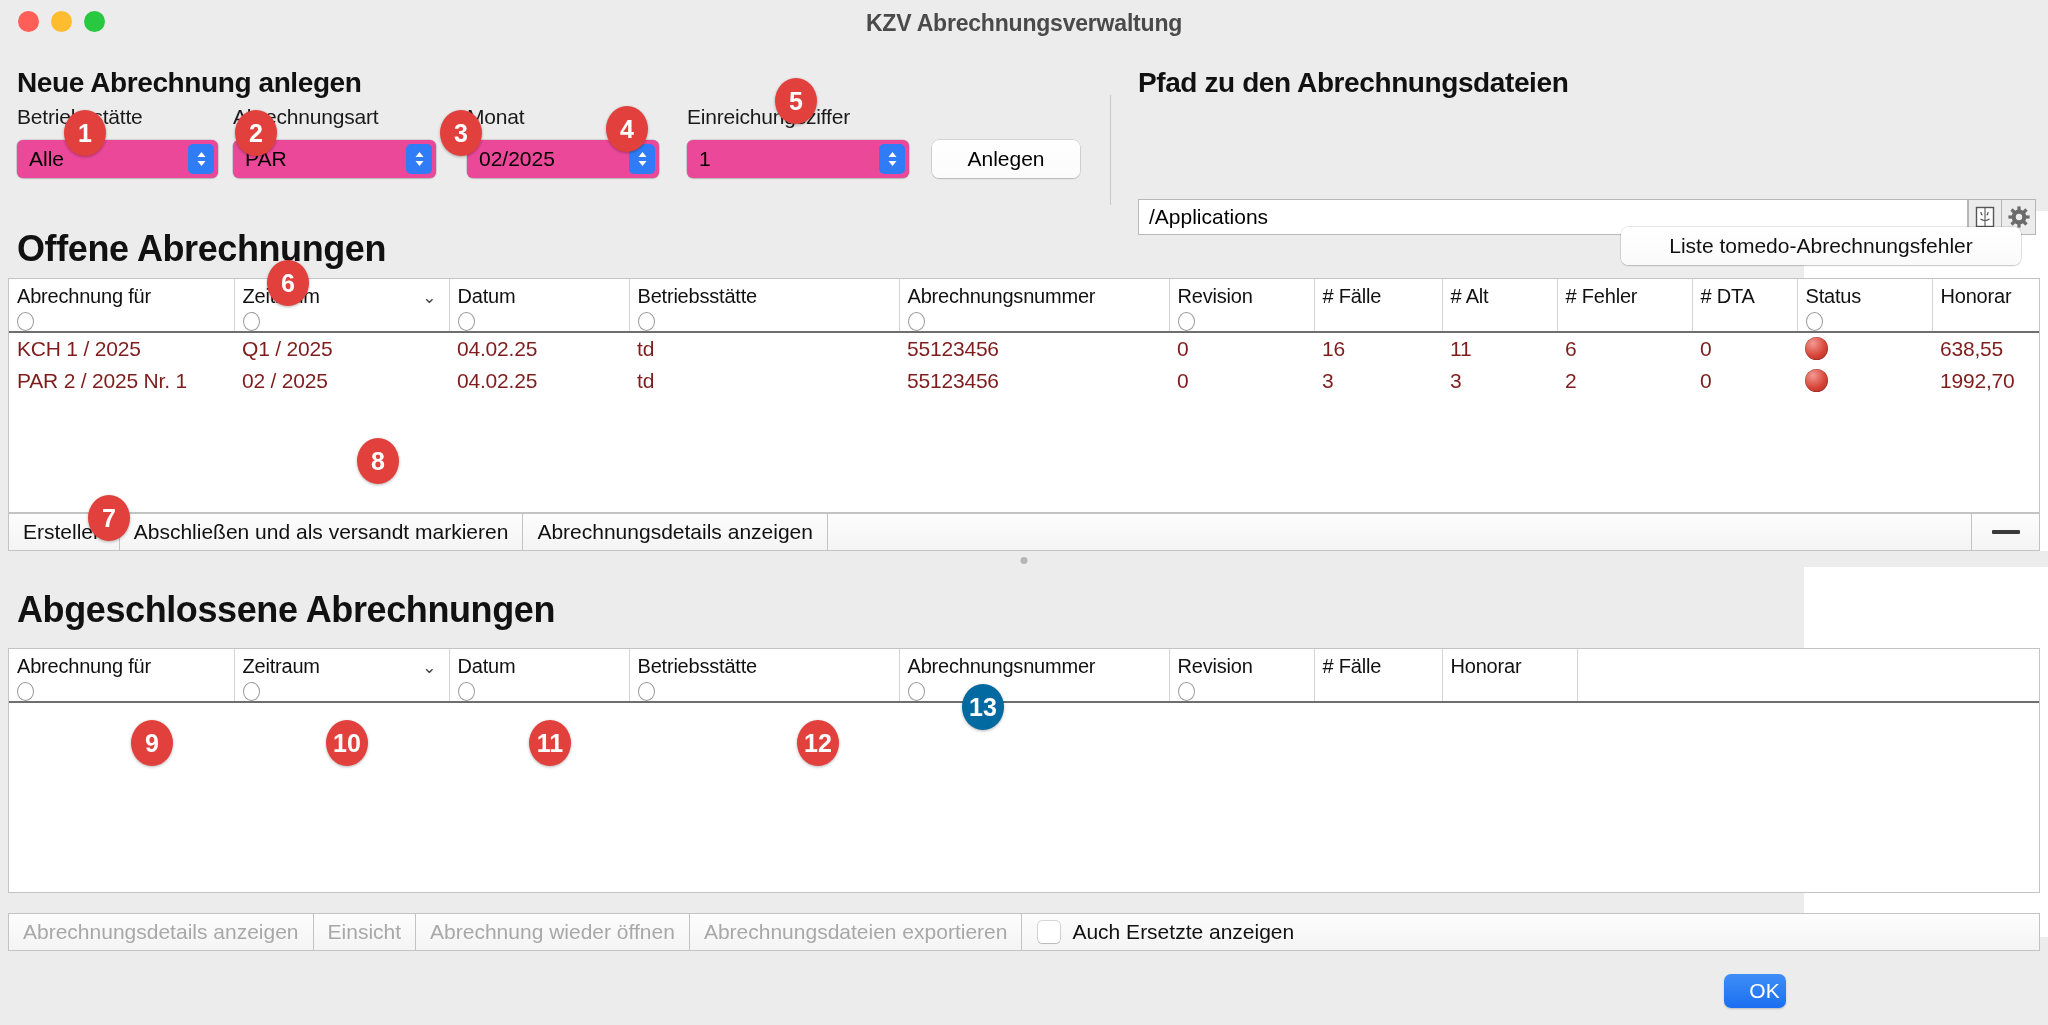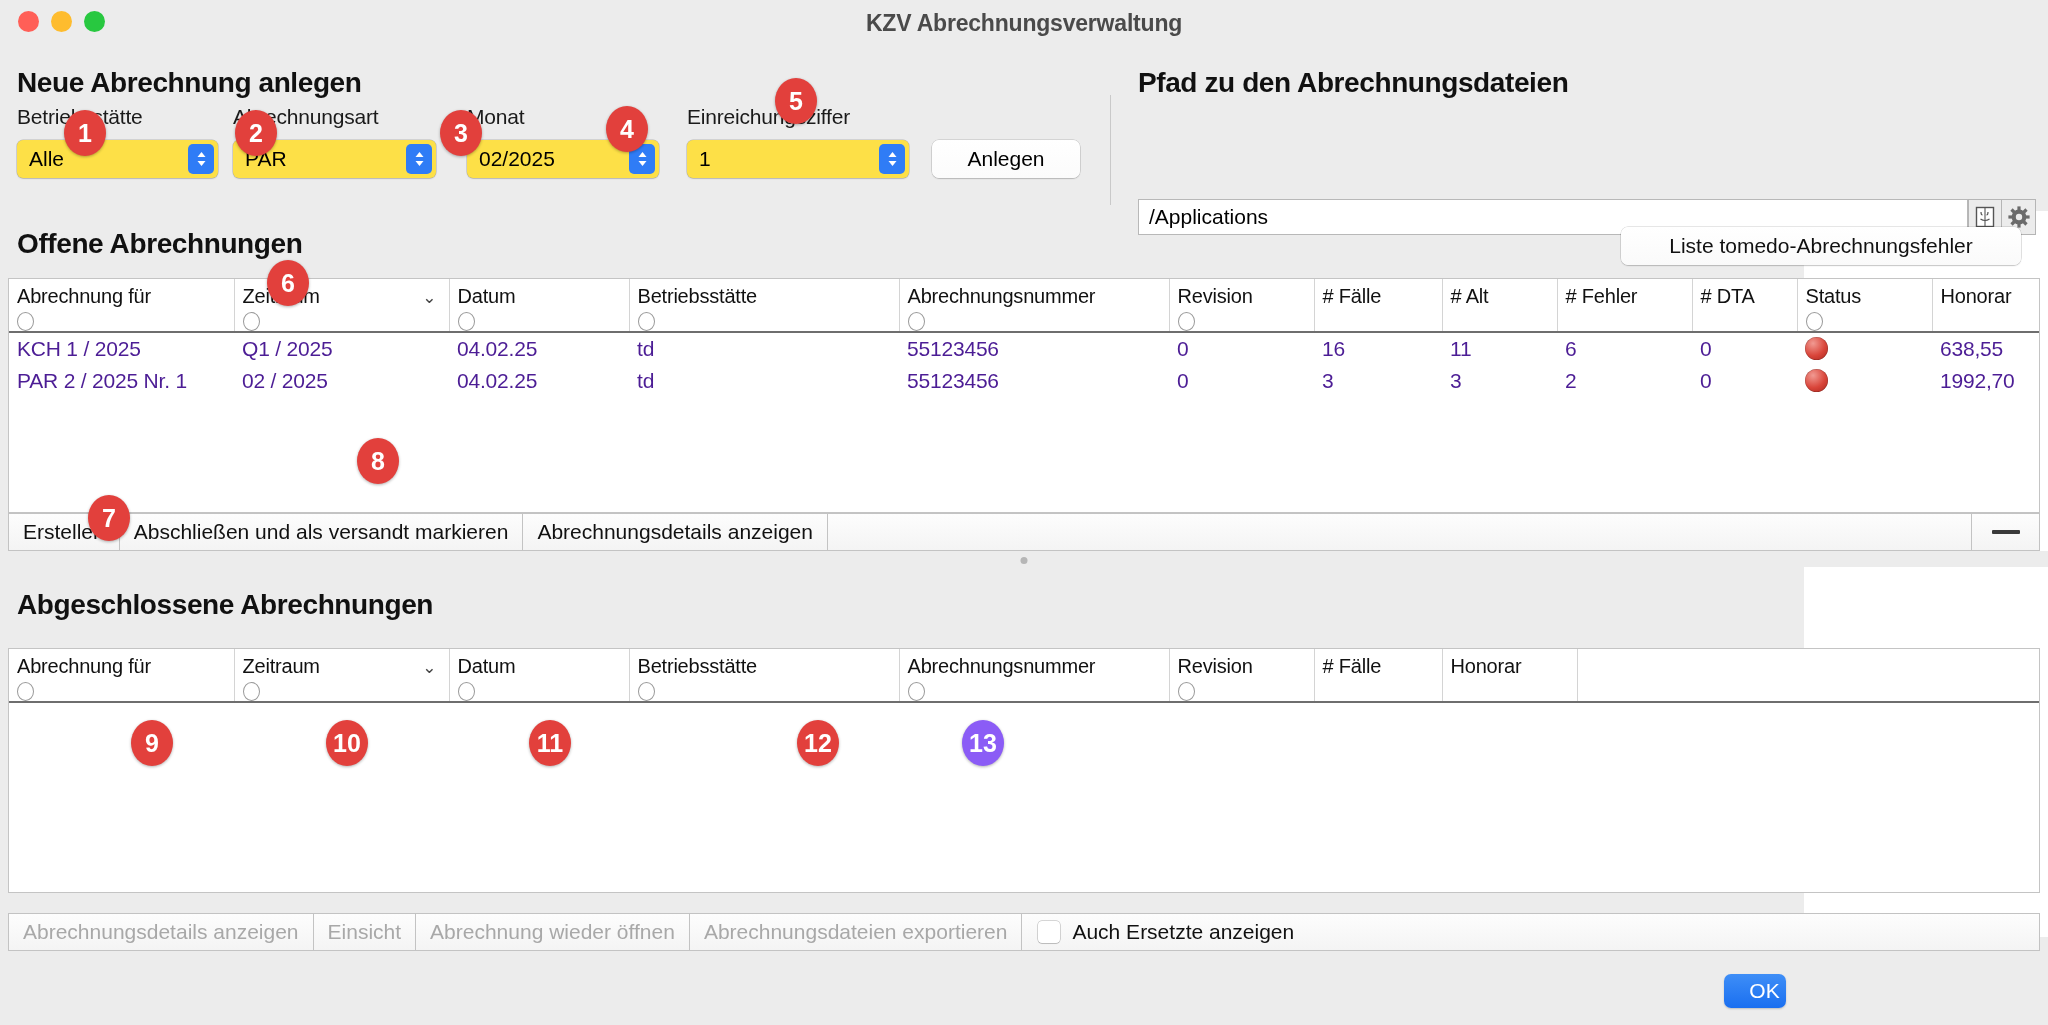--- a/index.html
+++ b/index.html
@@ -56,21 +56,21 @@
   }
 
   .fieldlabel {
     position: absolute;
     font-size: 21px; color: #1a1a1a; letter-spacing: -0.2px;
   }
 
   
   .combo {
     position: absolute; height: 38px;
-    background: #fde047; border-radius: 6px;
+    background: #ec4899; border-radius: 6px;
     box-shadow: 0 0 0 0.5px rgba(0,0,0,.22), 0 1px 1.5px rgba(0,0,0,.12);
     display: flex; align-items: center;
   }
   .combo .val {
     flex: 1; padding-left: 12px;
     font-size: 21px; color: #000; white-space: nowrap; overflow: hidden;
   }
   .stepper {
     width: 26px; height: 30px; margin-right: 4px;
     background: #2f7cf6; border-radius: 5px;
@@ -102,21 +102,21 @@
   }
   .piconbox {
     width: 34px; background: #ececec;
     border: 1px solid #b5b5b5; border-left: none;
     display: flex; align-items: center; justify-content: center;
   }
   .piconbox:first-child { border-left: 1px solid #b5b5b5; }
 
   
   .panel-head {
-    position: absolute; font-size: 28px; font-weight: bold; color: #111;
+    position: absolute; font-size: 36px; font-weight: bold; color: #111;
     letter-spacing: -0.4px;
   }
 
   .pillbtn {
     position: absolute;
     background: linear-gradient(#ffffff,#fafafa);
     border-radius: 7px;
     box-shadow: 0 0 0 0.5px rgba(0,0,0,.2), 0 1px 1.5px rgba(0,0,0,.14);
     display: flex; align-items: center; justify-content: center;
     font-size: 21px; color: #111;
@@ -144,21 +144,21 @@
     display: block; width: 17px; height: 19px;
     border: 1.3px solid #9a9a9a; border-radius: 50%;
     margin-top: 4px;
   }
   table.grid th .sortcaret {
     position: absolute; right: 12px; top: 8px;
     font-size: 17px; color: #444;
   }
   .headrule { height: 2px; background: #6e6e6e; }
   table.grid td {
-    font-size: 21px; color: #4c1d95; padding: 4px 0 4px 8px;
+    font-size: 21px; color: #7f1d1d; padding: 4px 0 4px 8px;
     white-space: nowrap; letter-spacing: -0.2px;
     height: 26px;
   }
   .statusdot {
     display: inline-block; width: 23px; height: 23px; border-radius: 50%;
     background: radial-gradient(circle at 35% 28%, #f19a92 0%, #d9453a 55%, #a8241c 100%);
     box-shadow: inset 0 0 0 0.5px rgba(0,0,0,.25);
     vertical-align: -4px;
   }
 
@@ -520,15 +520,15 @@
       <div class="badge" style="left: 440px; top: 110px; background: rgb(226, 64, 60);">3</div>
       <div class="badge" style="left: 606px; top: 106px; background: rgb(226, 64, 60);">4</div>
       <div class="badge" style="left: 775px; top: 78px; background: rgb(226, 64, 60);">5</div>
       <div class="badge" style="left: 267px; top: 260px; background: rgb(226, 64, 60);">6</div>
       <div class="badge" style="left: 88px; top: 495px; background: rgb(226, 64, 60);">7</div>
       <div class="badge" style="left: 357px; top: 438px; background: rgb(226, 64, 60);">8</div>
       <div class="badge" style="left: 131px; top: 720px; background: rgb(226, 64, 60);">9</div>
       <div class="badge" style="left: 326px; top: 720px; background: rgb(226, 64, 60);">10</div>
       <div class="badge" style="left: 529px; top: 720px; background: rgb(226, 64, 60);">11</div>
       <div class="badge" style="left: 797px; top: 720px; background: rgb(226, 64, 60);">12</div>
-      <div class="badge" style="left: 962px; top: 720px; background: #8b5cf6;">13</div>
+      <div class="badge" style="left: 962px; top: 684px; background: #0369a1;">13</div>
     </div>
 </div>
 
 </body></html>

